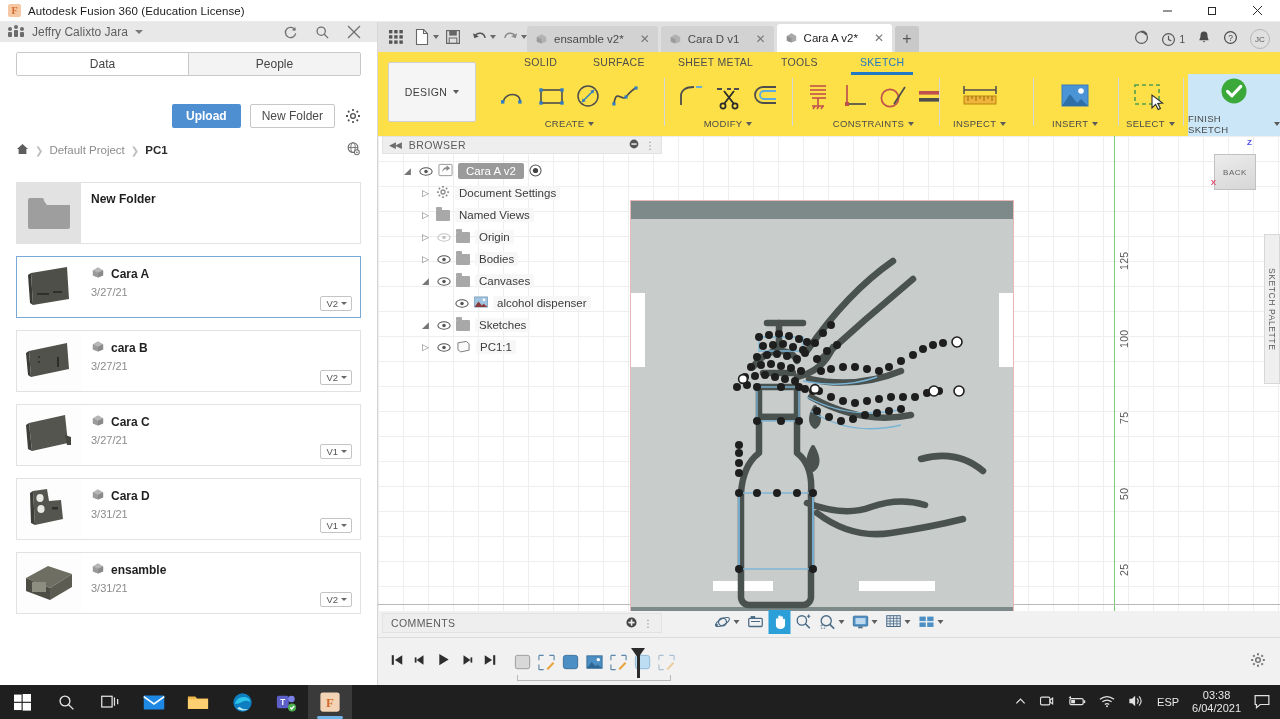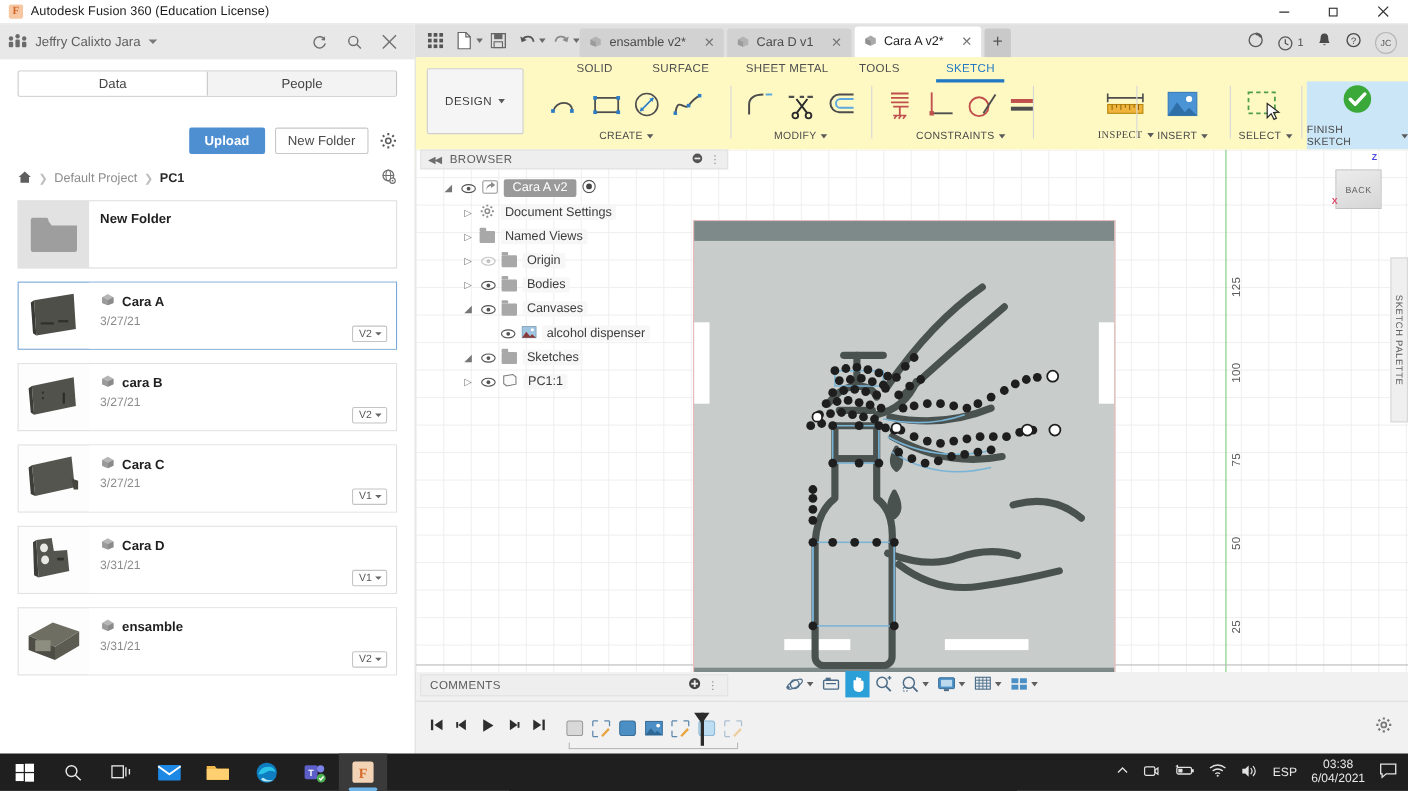--- a/index.html
+++ b/index.html
@@ -29,21 +29,21 @@
     width: 45px; height: 22px; display: flex; align-items: center;
     justify-content: center; color: #2b2b2b; font-size: 11px;
   }
 
   
   .datapanel {
     position: absolute; left: 0; top: 22px; width: 378px; height: 663px;
     background: #ffffff; border-right: 1px solid #d6d6d6;
   }
   .dp-header {
-    height: 32px; background: #e8e8e8; display: flex; align-items: center;
+    height: 20px; background: #e8e8e8; display: flex; align-items: center;
     padding: 0 8px;
   }
   .team-icon { width: 16px; height: 14px; position: relative; margin-right: 8px; }
   .team-icon i {
     position: absolute; background: #6b6b6b; border-radius: 50%;
     width: 4px; height: 4px;
   }
   .team-icon i:nth-child(1){ left:0; top:2px;}
   .team-icon i:nth-child(2){ left:6px; top:0px;}
   .team-icon i:nth-child(3){ left:12px; top:2px;}
@@ -141,21 +141,21 @@
   .tab-plus { width: 24px; height: 26px; display:flex;align-items:center;justify-content:center;
     color:#555; font-size:16px; background:#c9c9c9; border-radius:3px 3px 0 0;}
   .tabbar-right { margin-left: auto; display: flex; align-items: center; gap: 12px; padding: 0 10px 3px 10px; }
   .avatar {
     width: 20px; height: 20px; border-radius: 50%; background: #e0e0e0;
     border: 1px solid #b6b6b6; font-size: 8px; color: #555;
     display: flex; align-items: center; justify-content: center;
   }
 
   
-  .ribbon { height: 104px; background: #fef9c3; display: flex; position: relative;
+  .ribbon { height: 104px; background: #fde047; display: flex; position: relative;
     border-bottom: 1px solid #d9d9d9; }
   .ws-names {
     position: absolute; left: 0; top: 0; width: 100%; height: 20px;
     display: flex; align-items: center; font-size: 10.5px; color: #4d4d4d;
   }
   .ws-name { position: absolute; top: 4px; letter-spacing: 0.3px; }
   .ws-name.active { color: #2178c4; }
   .ws-underline { position: absolute; height: 3px; background: #2178c4; top: 20px; }
 
   .design-box {
@@ -790,21 +790,21 @@
               </svg>
           </span>
         </div>
         <div class="rg-label">
           <span>CONSTRAINTS</span>
             <span class="rg-caret"></span>
         </div>
       </div>
       <div class="rg-sep" style="left:561px;"></div>
 
-      <div class="ribbon-group" style="left:620px;font-family:Liberation Serif, serif;">
+      <div class="ribbon-group" style="left:575px;">
         <div class="rg-icons">
           <span>
             <svg width="42" height="32" viewBox="0 0 42 32">
               <line x1="5" y1="10" x2="37" y2="10" stroke="#4d4d4d" stroke-width="1.5"></line>
               <line x1="5" y1="6" x2="5" y2="14" stroke="#4d4d4d" stroke-width="1.5"></line>
               <line x1="37" y1="6" x2="37" y2="14" stroke="#4d4d4d" stroke-width="1.5"></line>
               <rect x="5" y="16" width="32" height="8" fill="#f0b43c" stroke="#b8860b" stroke-width="1"></rect>
               <g stroke="#8a6508" stroke-width="0.9">
                   <line x1="9" y1="16" x2="9" y2="21"></line>
                   <line x1="13" y1="16" x2="13" y2="19"></line>

